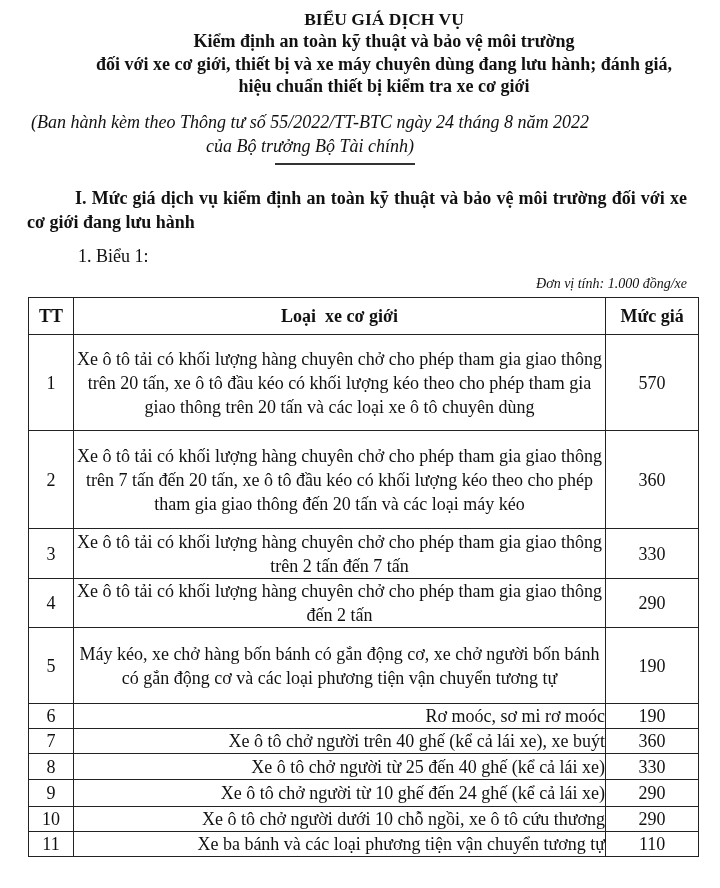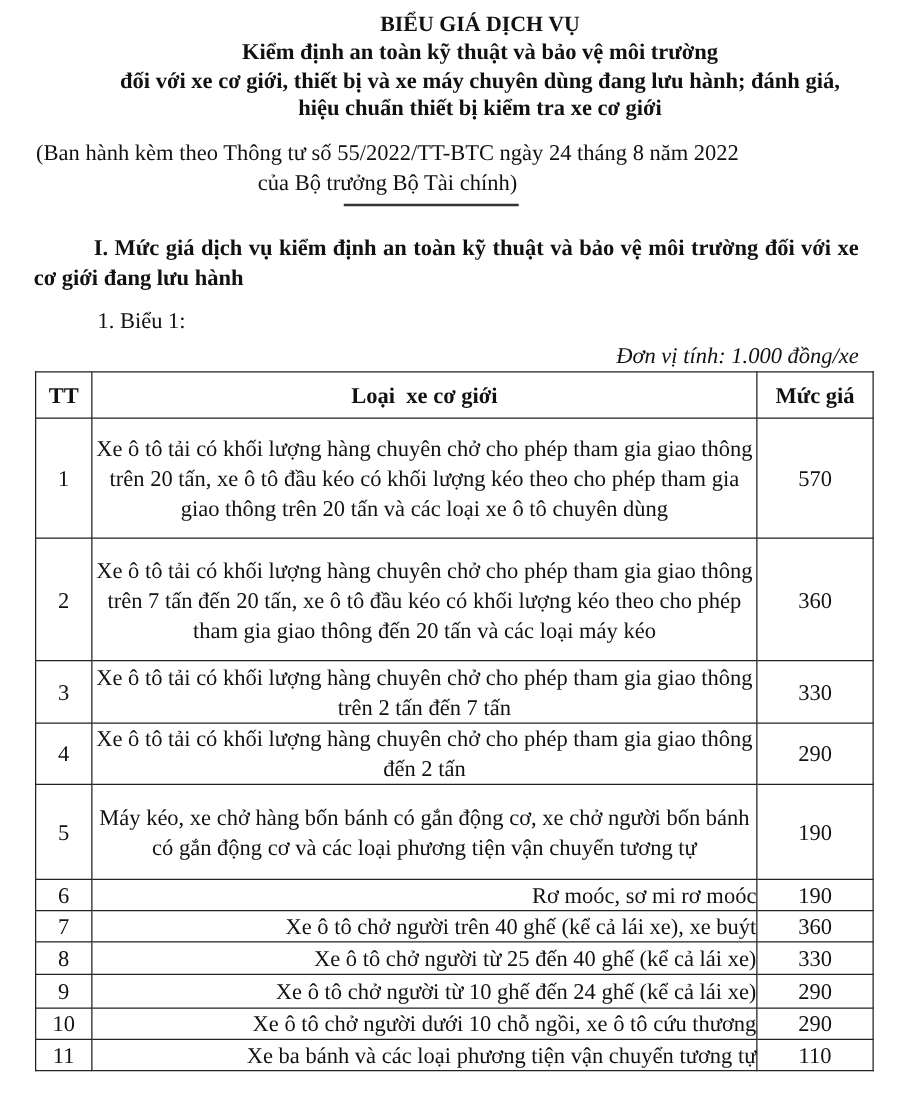--- a/index.html
+++ b/index.html
@@ -4,26 +4,26 @@
 <style>
   html, body { margin: 0; padding: 0; }
   body {
     width: 720px; height: 888px; background: #ffffff; color: #111;
     font-family: "Liberation Serif", "DejaVu Serif", serif;
     position: relative; overflow: hidden;
   }
   .center { text-align: center; padding-left: 24px; }
   .title { position: absolute; left: 0; width: 720px; top: 8px; font-weight: bold; font-size: 17.5px; line-height: 22px; }
   .subtitle { position: absolute; left: 0; width: 720px; top: 30px; font-weight: bold; font-size: 18px; line-height: 22.5px; }
-  .issued { position: absolute; left: 0; width: 572px; top: 110px; font-size: 18px; line-height: 24px; }
+  .issued { position: absolute; left: 0; width: 572px; top: 110px; font-style: italic; font-size: 18px; line-height: 24px; }
   .rule { position: absolute; left: 275px; top: 163px; width: 140px; height: 1.5px; background: #333; }
   .section { position: absolute; left: 27px; width: 660px; top: 186px; font-weight: bold; font-size: 18px; line-height: 24px; text-align: justify; }
   .section .indent { display: inline-block; width: 48px; }
   .item { position: absolute; left: 78px; top: 244px; font-size: 18px; line-height: 24px; }
-  .unit { position: absolute; right: 33px; top: 272px; font-style: italic; font-size: 18px; line-height: 24px; }
+  .unit { position: absolute; right: 33px; top: 272px; font-style: italic; font-size: 14px; line-height: 24px; }
   table.price {
     position: absolute; left: 28px; top: 297px; width: 671px;
     border-collapse: collapse; font-size: 18px; line-height: 24px;
   }
   table.price td, table.price th {
     border: 1.2px solid #222; padding: 0; vertical-align: middle; text-align: center;
   }
   table.price th { font-weight: bold; height: 36px; }
   col.c-tt { width: 45px; } col.c-desc { width: 533px; } col.c-price { width: 93px; }
   td.tt { text-align: center; vertical-align: top; padding-top: 3px; }

